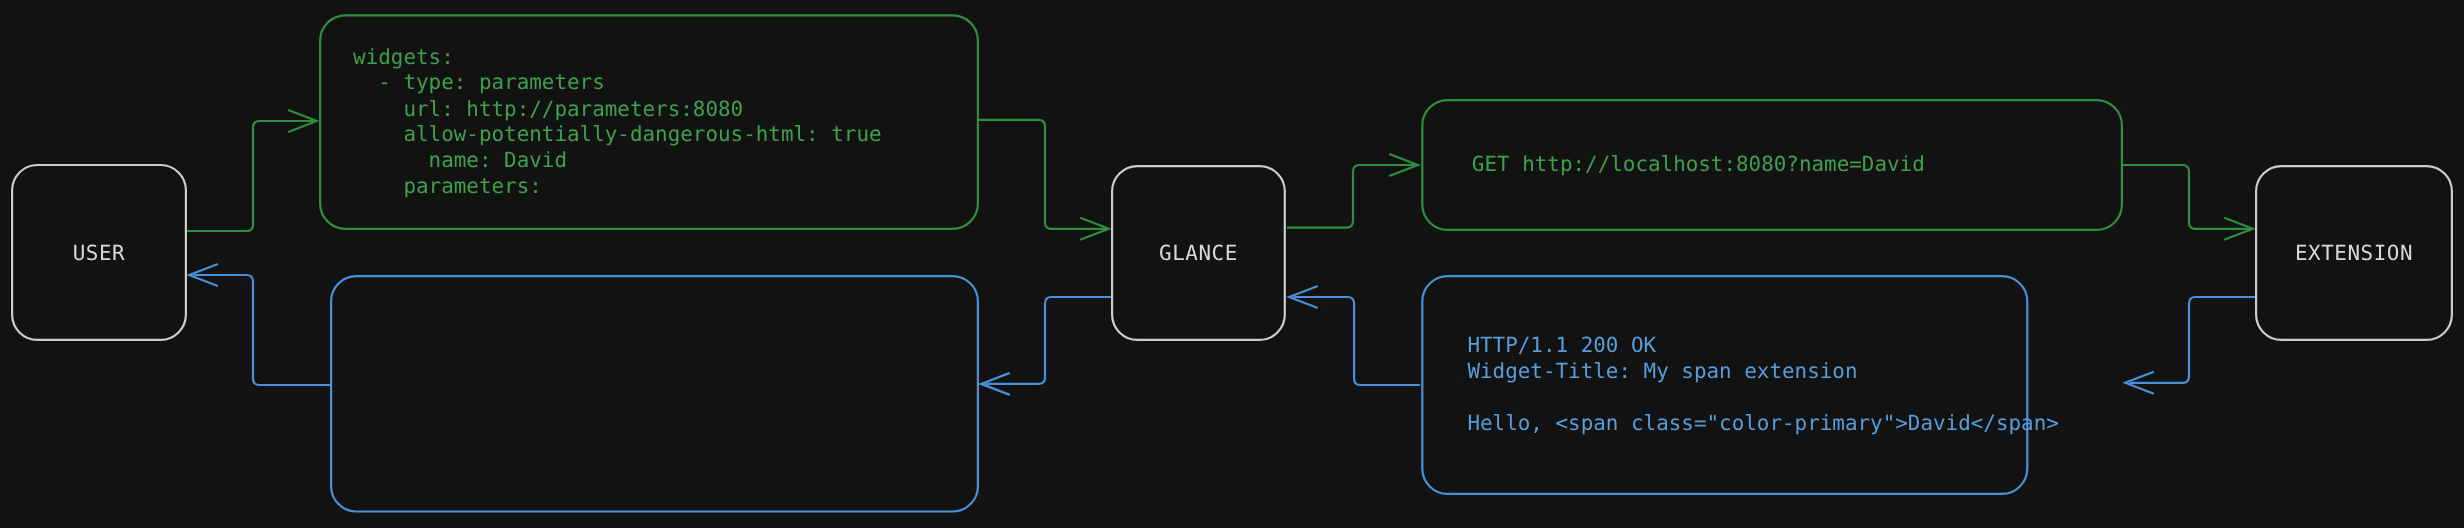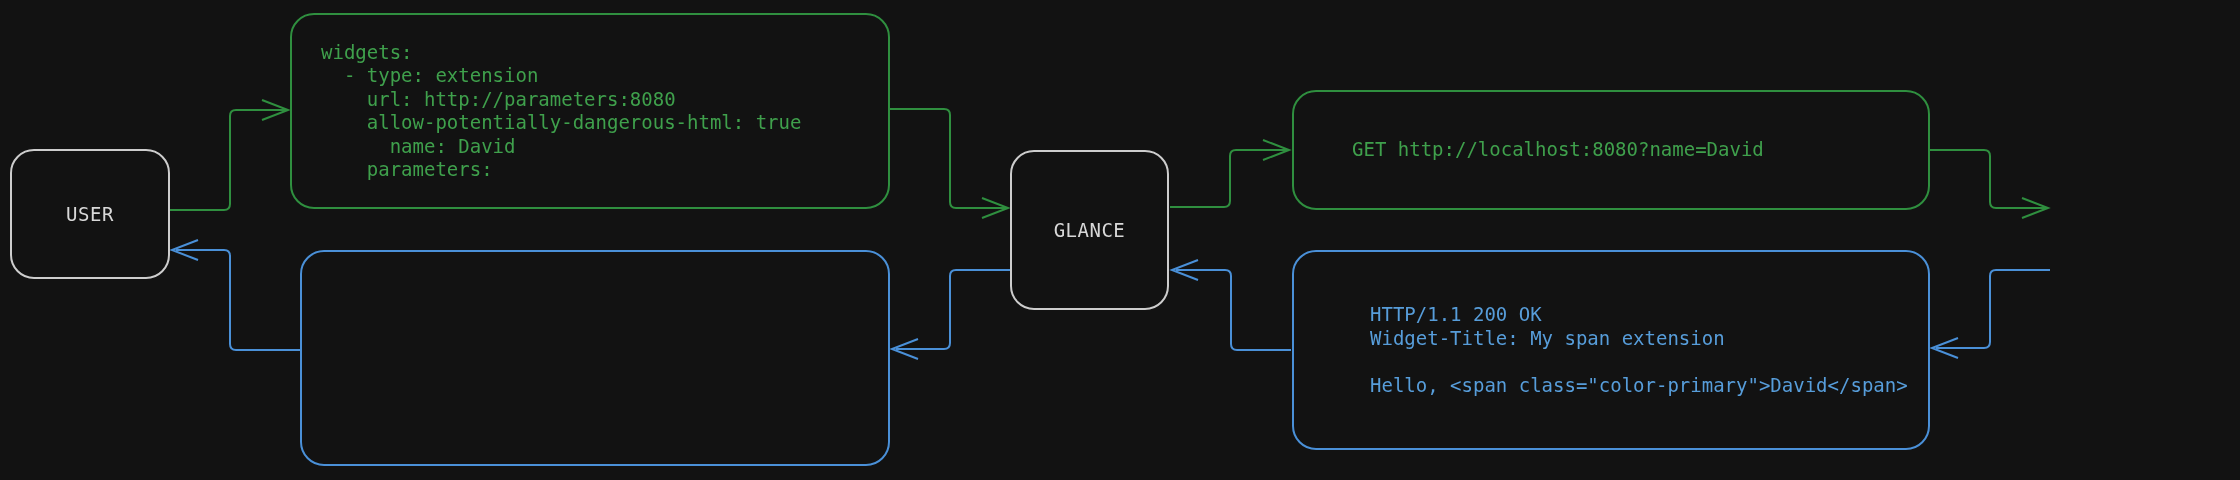--- a/index.html
+++ b/index.html
@@ -16,37 +16,37 @@
   .connectors path.b{stroke:#4a90d8;}
 
   .node{
     position:absolute;
     border:2px solid #cdcdcd;
     border-radius:24px;
     box-sizing:border-box;
     display:flex;align-items:center;justify-content:center;
     color:#d8d8d8;font-size:19px;letter-spacing:0.5px;
   }
-  #node-user{left:10px;top:149px;width:160px;height:130px;}
+  #node-user{left:10px;top:149px;width:160px;height:161px;}
   #node-glance{left:1010px;top:150px;width:159px;height:160px;}
   #node-extension{left:2050px;top:150px;width:180px;height:160px;}
 
   .codebox{
     position:absolute;border:2px solid;border-radius:24px;
     box-sizing:border-box;
     display:flex;flex-direction:column;justify-content:center;
     font-size:19px;
   }
   .codebox.green{border-color:#2f8f3f;color:#3fa04c;}
   .codebox.blue{border-color:#4a90d8;color:#579dda;}
   .code-line{white-space:pre;line-height:23.5px;min-height:23.5px;}
 
   #config-box{left:290px;top:13px;width:600px;height:196px;padding-left:29px;}
-  #request-box{left:1292px;top:90px;width:638px;height:120px;padding-left:58px;}
-  #response-box{left:1292px;top:250px;width:638px;height:200px;padding-left:76px;}
+  #request-box{left:1292px;top:90px;width:638px;height:120px;padding-left:44px;}
+  #response-box{left:1292px;top:250px;width:552px;height:200px;padding-left:40px;}
 
   #widget-box{
     position:absolute;left:300px;top:250px;width:590px;height:216px;
     border:2px solid #4a90d8;border-radius:24px;box-sizing:border-box;
   }
 </style>
 </head>
 <body>
 
 <div class="canvas">
@@ -73,24 +73,27 @@
   </svg>
 
   <div class="node" id="node-user">
     <span>USER</span>
   </div>
 
   <div class="node" id="node-glance">
     <span>GLANCE</span>
   </div>
 
+  <div class="node" id="node-extension">
+    <span>EXTENSION</span>
+  </div>
 
   <div class="codebox green" id="config-box">
     <div class="code-line">widgets:</div>
-    <div class="code-line">  - type: extension</div>
+    <div class="code-line">  - type: parameters</div>
     <div class="code-line">    url: http://parameters:8080</div>
     <div class="code-line">    allow-potentially-dangerous-html: true</div>
     <div class="code-line">      name: David</div>
     <div class="code-line">    parameters:</div>
   </div>
 
   <div class="codebox green" id="request-box">
     <div class="code-line">GET http://localhost:8080?name=David</div>
   </div>
 

